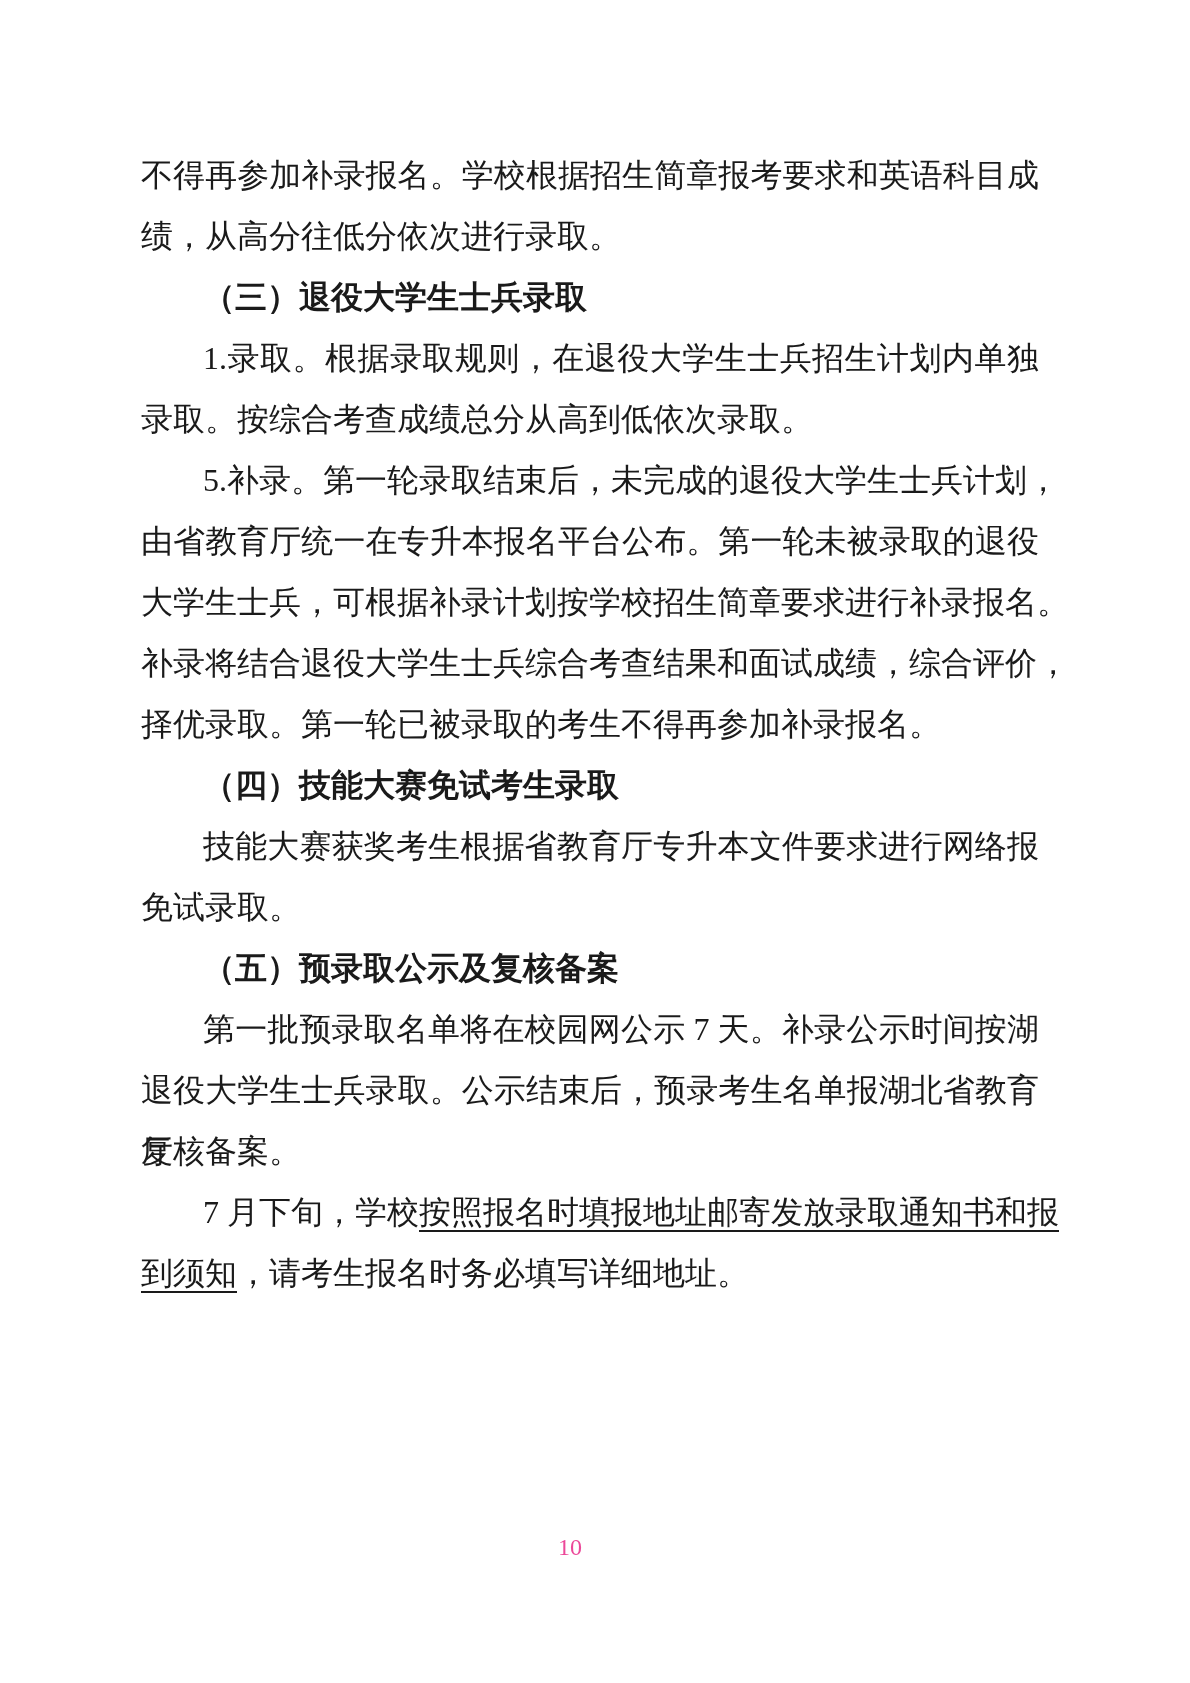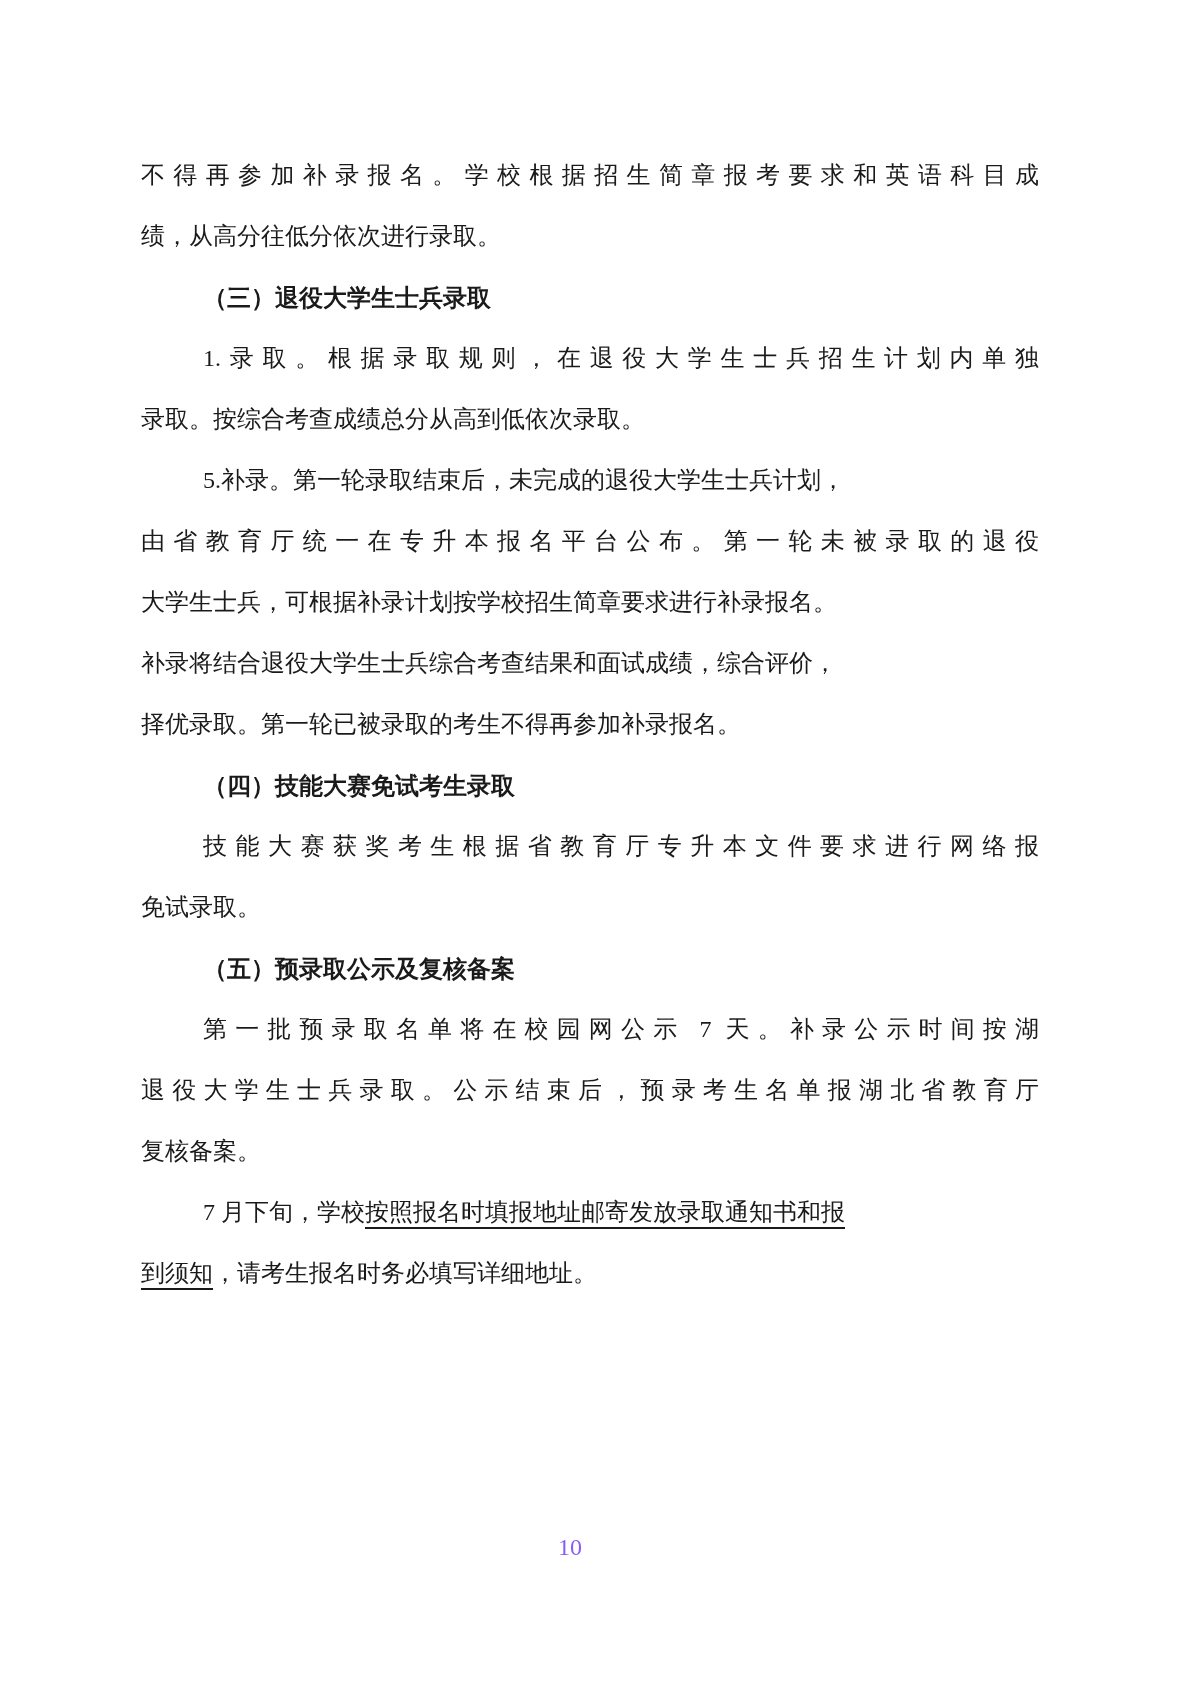--- a/index.html
+++ b/index.html
@@ -15,21 +15,21 @@
   }
   .text-block {
     position: absolute;
     left: 141px;
     top: 145px;
     width: 898px;
   }
   .line {
     height: 61px;
     line-height: 61px;
-    font-size: 24px;
+    font-size: 32px;
     letter-spacing: 0;
   }
   .line.just {
     text-align: justify;
     text-align-last: justify;
   }
   .line.nowrap {
     white-space: nowrap;
     text-align: left;
   }
@@ -45,21 +45,21 @@
   }
   .page-number {
     position: absolute;
     top: 1532px;
     left: 0;
     width: 1140px;
     text-align: center;
     font-size: 24px;
     line-height: 30px;
     font-family: "Liberation Serif", "DejaVu Serif", serif;
-    color: #8b5cf6;
+    color: #ec4899;
   }
 </style>
 </head>
 <body>
 
 <div class="page">
   <div class="text-block" id="lines">
       <div class="line just">不得再参加补录报名。学校根据招生简章报考要求和英语科目成</div>
       <div class="line">绩，从高分往低分依次进行录取。</div>
       <div class="line heading indent">（三）退役大学生士兵录取</div>

